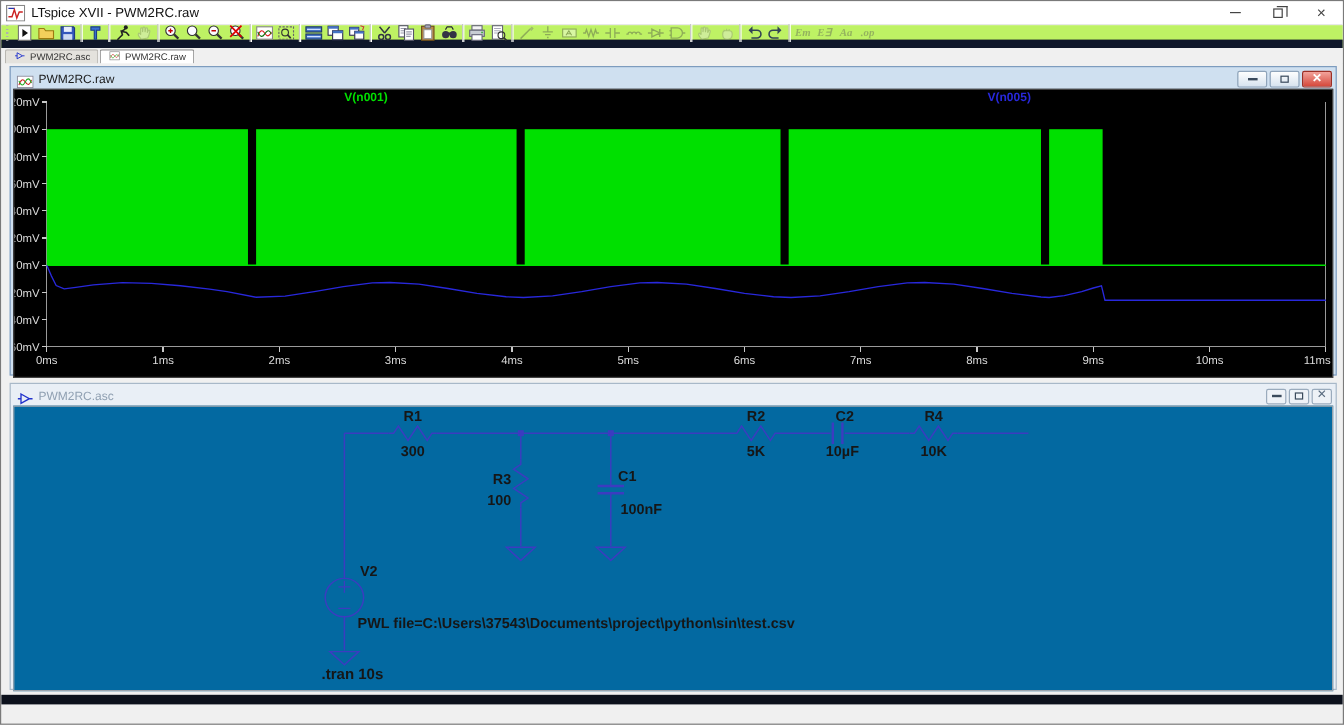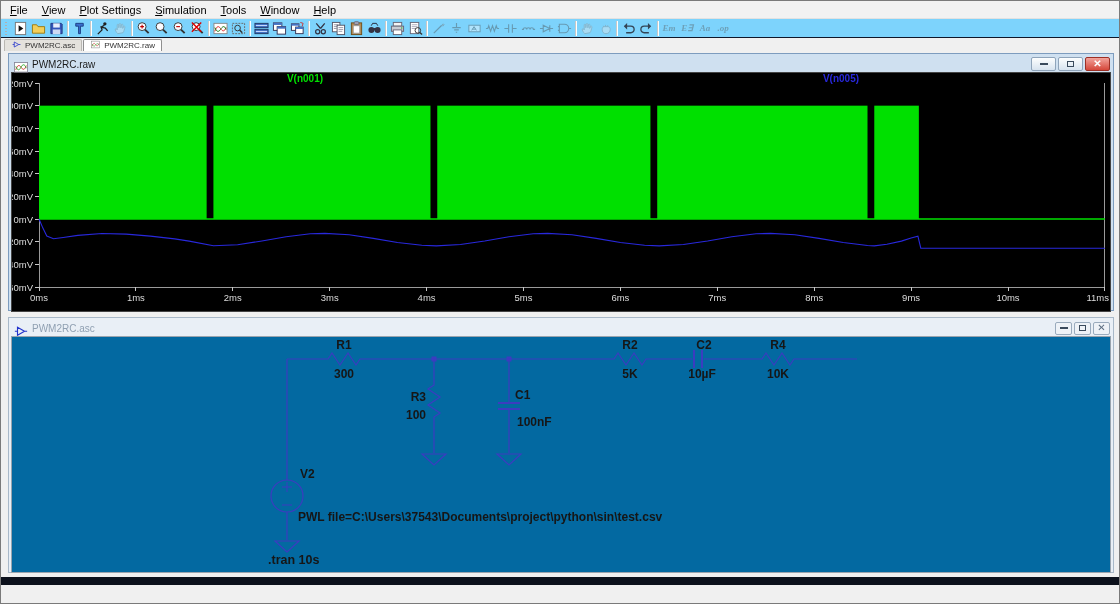--- a/index.html
+++ b/index.html
@@ -14,21 +14,21 @@
   .win-btn{width:36px;height:100%;display:flex;align-items:center;justify-content:center;color:#444;}
   .glyph-min{width:9px;height:1px;background:#444;display:inline-block;}
   .glyph-restore{width:8px;height:8px;border:1px solid #444;position:relative;display:inline-block;}
   .glyph-restore:before{content:"";position:absolute;left:2px;top:-3px;width:8px;height:8px;border:1px solid #444;border-left:none;border-bottom:none;}
   .glyph-close{font-size:13px;line-height:10px;color:#444;}
   
   .menubar{height:18px;background:#f2f2f2;display:flex;align-items:center;padding-left:2px;border-bottom:1px solid #e2e2e2;}
   .menu-item{font-size:11px;color:#000;padding:1px 7px;white-space:nowrap;}
   .menu-item u{text-decoration:underline;}
   
-  .toolbar{height:19px;background:#7dd3fc;display:flex;align-items:center;padding-left:2px;border-bottom:1px solid #0f172a;}
+  .toolbar{height:19px;background:#bef264;display:flex;align-items:center;padding-left:2px;border-bottom:7px solid #0f172a;}
   .tb-handle{width:4px;height:13px;margin:0 3px 0 1px;background-image:repeating-linear-gradient(#b0b0b0 0 1px,transparent 1px 3px);background-size:2px 100%;background-repeat:no-repeat;background-position:1px 0;}
   .tb-btn{width:18px;height:17px;display:flex;align-items:center;justify-content:center;border:1px solid transparent;}
   .tb-btn svg{width:15px;height:15px;}
   .tb-btn.disabled{opacity:.40;filter:grayscale(1);}
   .tb-btn.glyph{font-size:9px;font-weight:bold;font-style:italic;color:#555;font-family:"Liberation Serif",serif;}
   .tb-sep{width:1px;height:15px;background:#c8c8c8;margin:0 2px;box-shadow:1px 0 0 #fff;}
   
   .tabbar{height:13px;background:#f0f0f0;display:flex;align-items:flex-end;padding-left:3px;gap:1px;}
   .tab{height:12px;display:flex;align-items:center;gap:3px;padding:0 6px;font-size:8px;color:#333;
        background:#e4e2dd;border:1px solid #b9b7b2;border-bottom:none;border-radius:2px 2px 0 0;}
@@ -53,30 +53,42 @@
   .wave-client{background:#000;border:1px solid #444;}
   .schem-client{background:#0369a1;border:1px solid #9aa4ae;}
   .mdi-strip{position:absolute;left:0;right:0;bottom:0;height:8px;background:#0c111c;}
   svg text{font-family:"Liberation Sans",sans-serif;}
 </style>
 </head>
 <body>
 
 <div class="app">
 
-
-  <div class="menubar" id="menubar">
-      <span class="menu-item"><u>F</u>ile</span>
-      <span class="menu-item"><u>V</u>iew</span>
-      <span class="menu-item"><u>P</u>lot Settings</span>
-      <span class="menu-item"><u>S</u>imulation</span>
-      <span class="menu-item"><u>T</u>ools</span>
-      <span class="menu-item"><u>W</u>indow</span>
-      <span class="menu-item"><u>H</u>elp</span>
+  <div class="titlebar">
+    <span class="app-ico">
+      <svg viewBox="0 0 16 14">
+          <rect x="0.5" y="0.5" width="15" height="13" fill="#fff" stroke="#888"></rect>
+          <path d="M2 10 L5 10 L7 4 L9 11 L11 6 L14 6" fill="none" stroke="#c22" stroke-width="1.2"></path>
+          <path d="M2 3 h5" stroke="#23a" stroke-width="1.2"></path>
+        </svg>
+    </span>
+    <span class="title-text">LTspice XVII - PWM2RC.raw</span>
+    <div class="win-controls">
+      <span class="win-btn">
+          <span class="glyph-min"></span>
+        </span>
+      <span class="win-btn">
+          <span class="glyph-restore"></span>
+        </span>
+      <span class="win-btn">
+          <span class="glyph-close">×</span>
+        </span>
     </div>
+  </div>
+
 
   <div class="toolbar" id="toolbar">
       <span class="tb-handle"></span>
       <span class="tb-btn">
         <svg viewBox="0 0 16 16">
           <rect x="2.5" y="1.5" width="11" height="13" fill="#fff" stroke="#777"></rect>
           <path d="M6 4.5 L11 8 L6 11.5 Z" fill="#111"></path>
         </svg>
       </span>
       <span class="tb-btn">

